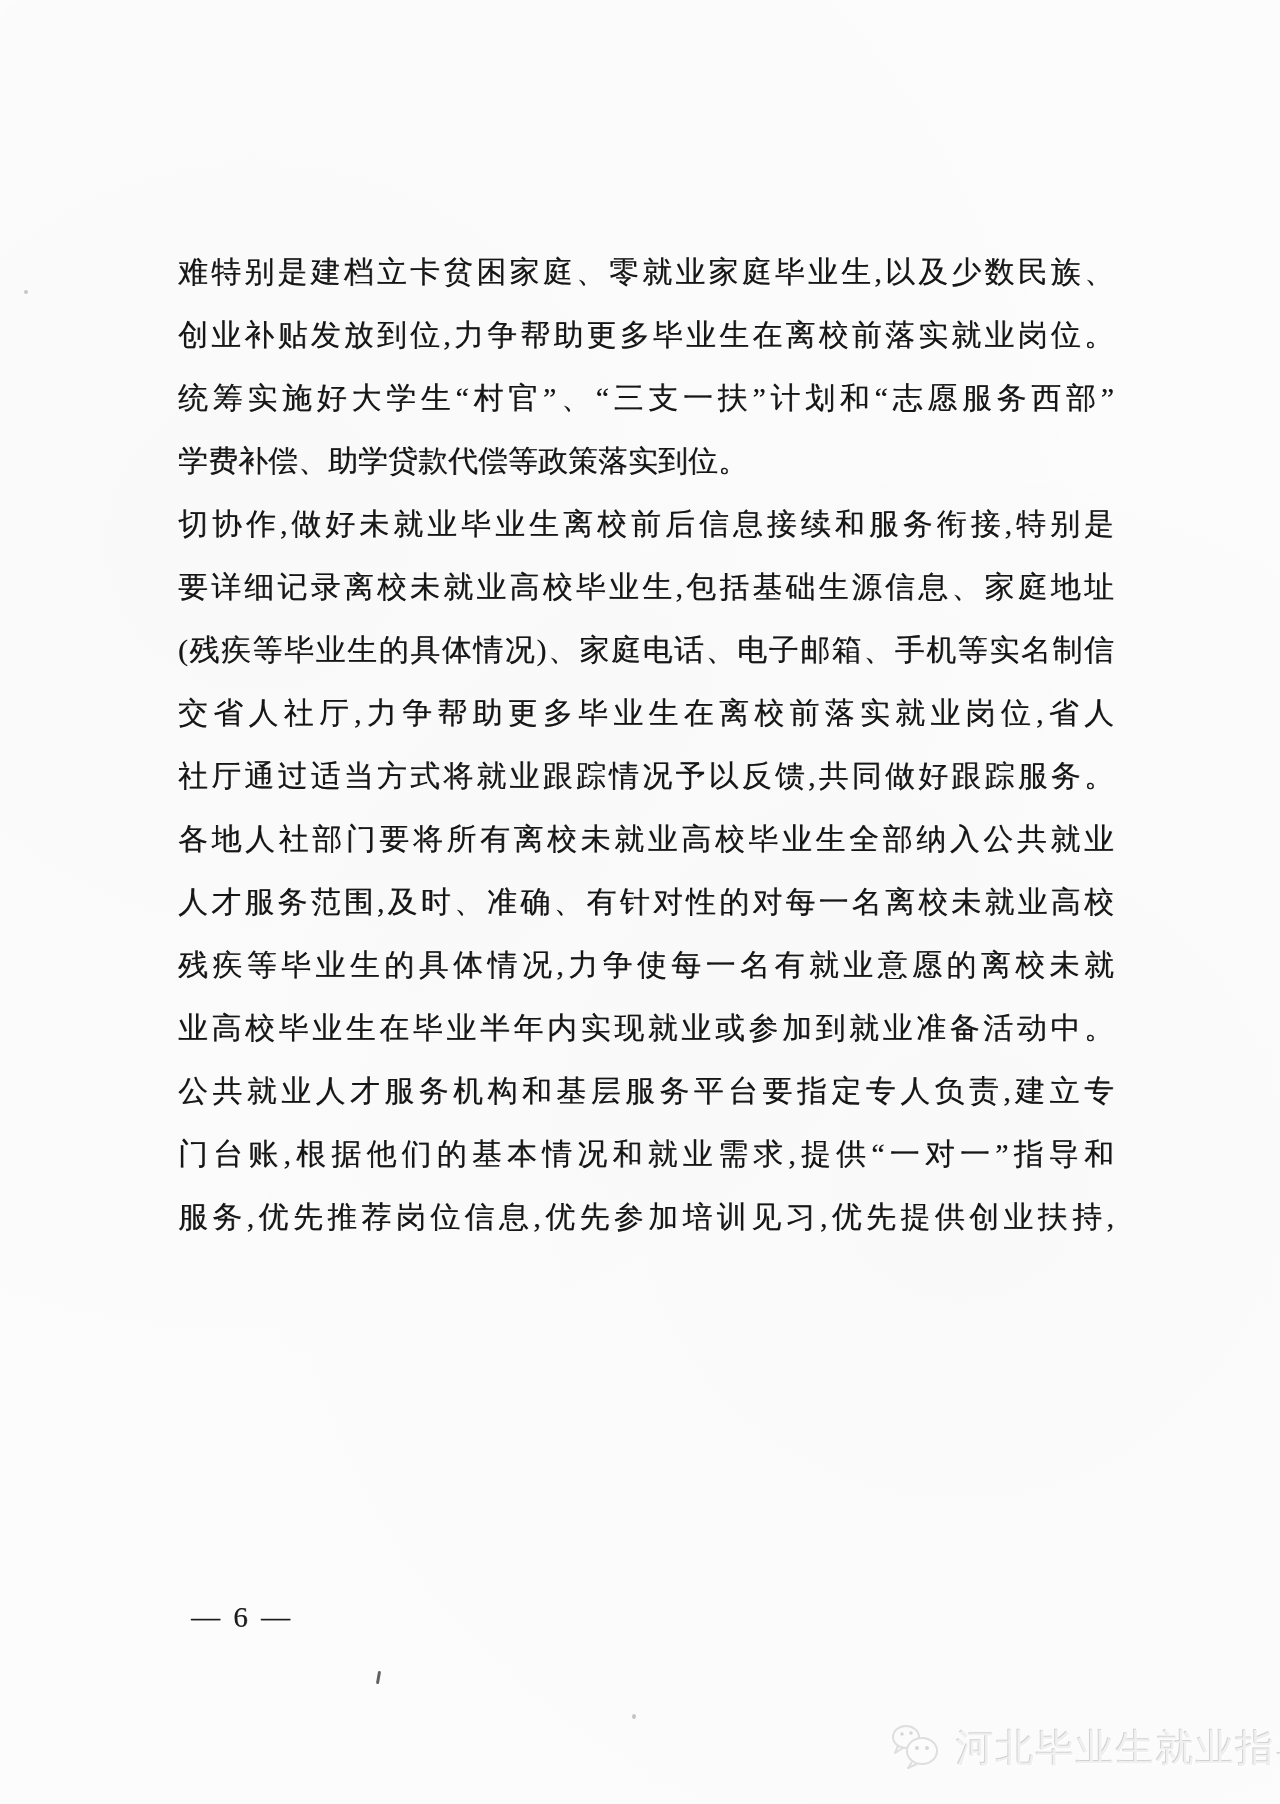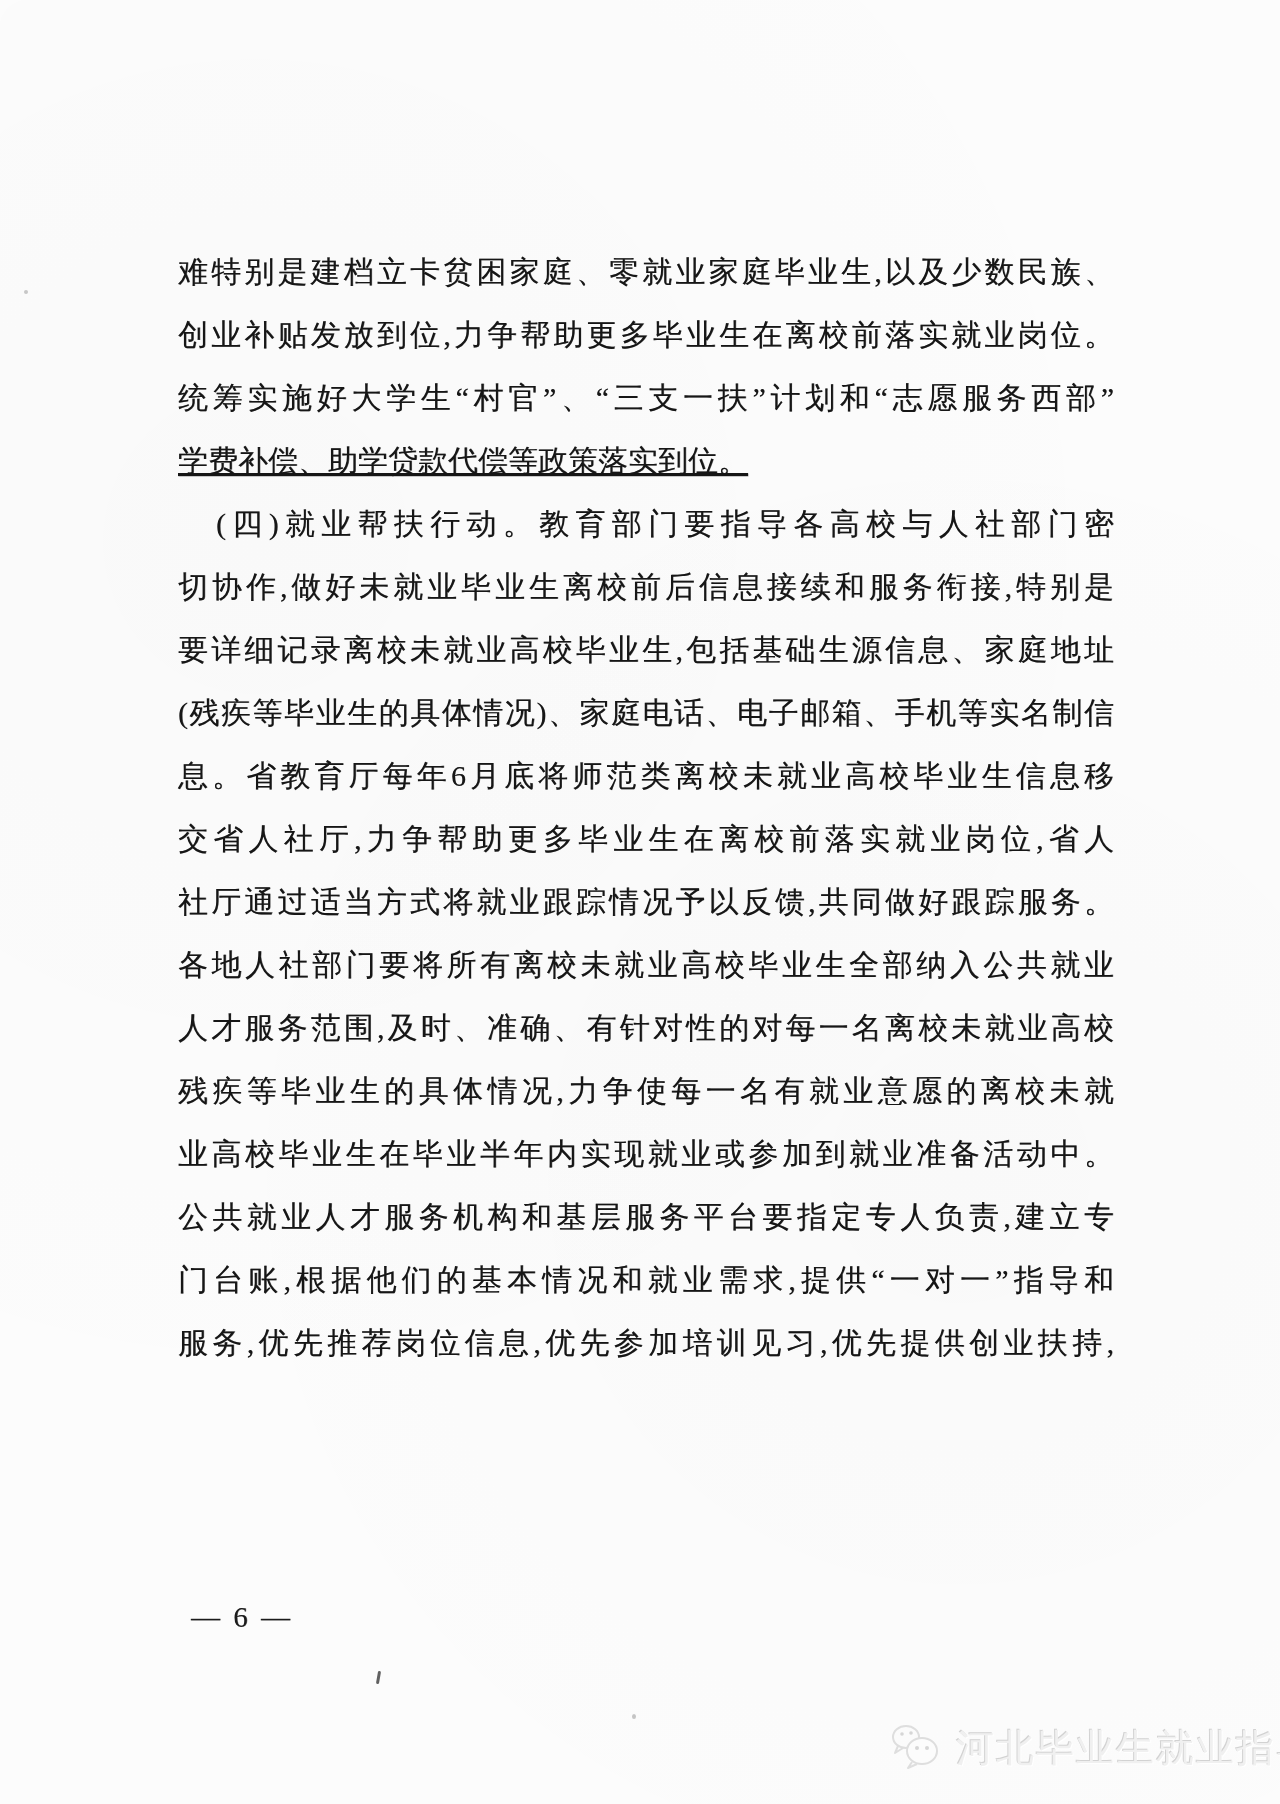--- a/index.html
+++ b/index.html
@@ -31,21 +31,20 @@
     line-height: 63px;
     font-size: 30px;
     color: #161616;
     text-align: justify;
     text-align-last: justify;
     letter-spacing: 0;
     text-shadow: 0.4px 0.4px 0 rgba(20,20,20,0.55);
   }
   .line.short {
     text-align-last: left;
-    text-decoration: underline;
   }
   .line.indent {
     text-indent: 38px;
   }
   .page-number {
     position: absolute;
     left: 191px;
     top: 1601px;
     font-size: 29px;
     color: #1b1b1b;
@@ -97,25 +96,23 @@
 </head>
 <body>
 
 <div class="page">
 
   <div class="text-block">
     <div class="line">难特别是建档立卡贫困家庭、零就业家庭毕业生,以及少数民族、</div>
     <div class="line">创业补贴发放到位,力争帮助更多毕业生在离校前落实就业岗位。</div>
     <div class="line">统筹实施好大学生“村官”、“三支一扶”计划和“志愿服务西部”</div>
     <div class="line short">学费补偿、助学贷款代偿等政策落实到位。</div>
-    <div class="line indent">(四)就业帮扶行动。教育部门要指导各高校与人社部门密</div>
     <div class="line">切协作,做好未就业毕业生离校前后信息接续和服务衔接,特别是</div>
     <div class="line">要详细记录离校未就业高校毕业生,包括基础生源信息、家庭地址</div>
     <div class="line">(残疾等毕业生的具体情况)、家庭电话、电子邮箱、手机等实名制信</div>
-    <div class="line">息。省教育厅每年6月底将师范类离校未就业高校毕业生信息移</div>
     <div class="line">交省人社厅,力争帮助更多毕业生在离校前落实就业岗位,省人</div>
     <div class="line">社厅通过适当方式将就业跟踪情况予以反馈,共同做好跟踪服务。</div>
     <div class="line">各地人社部门要将所有离校未就业高校毕业生全部纳入公共就业</div>
     <div class="line">人才服务范围,及时、准确、有针对性的对每一名离校未就业高校</div>
     <div class="line">残疾等毕业生的具体情况,力争使每一名有就业意愿的离校未就</div>
     <div class="line">业高校毕业生在毕业半年内实现就业或参加到就业准备活动中。</div>
     <div class="line">公共就业人才服务机构和基层服务平台要指定专人负责,建立专</div>
     <div class="line">门台账,根据他们的基本情况和就业需求,提供“一对一”指导和</div>
     <div class="line">服务,优先推荐岗位信息,优先参加培训见习,优先提供创业扶持,</div>
   </div>

